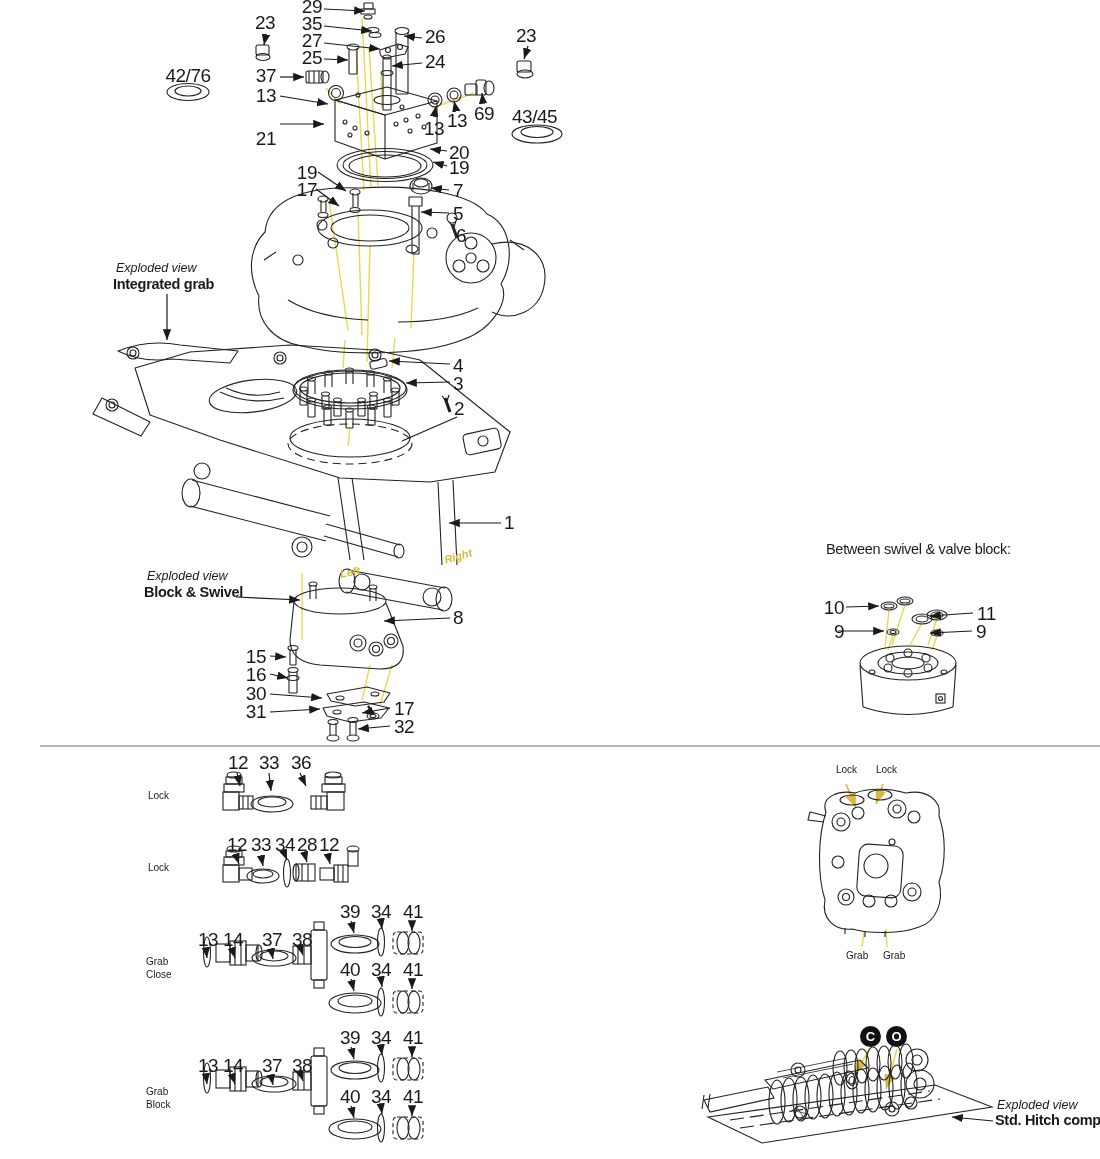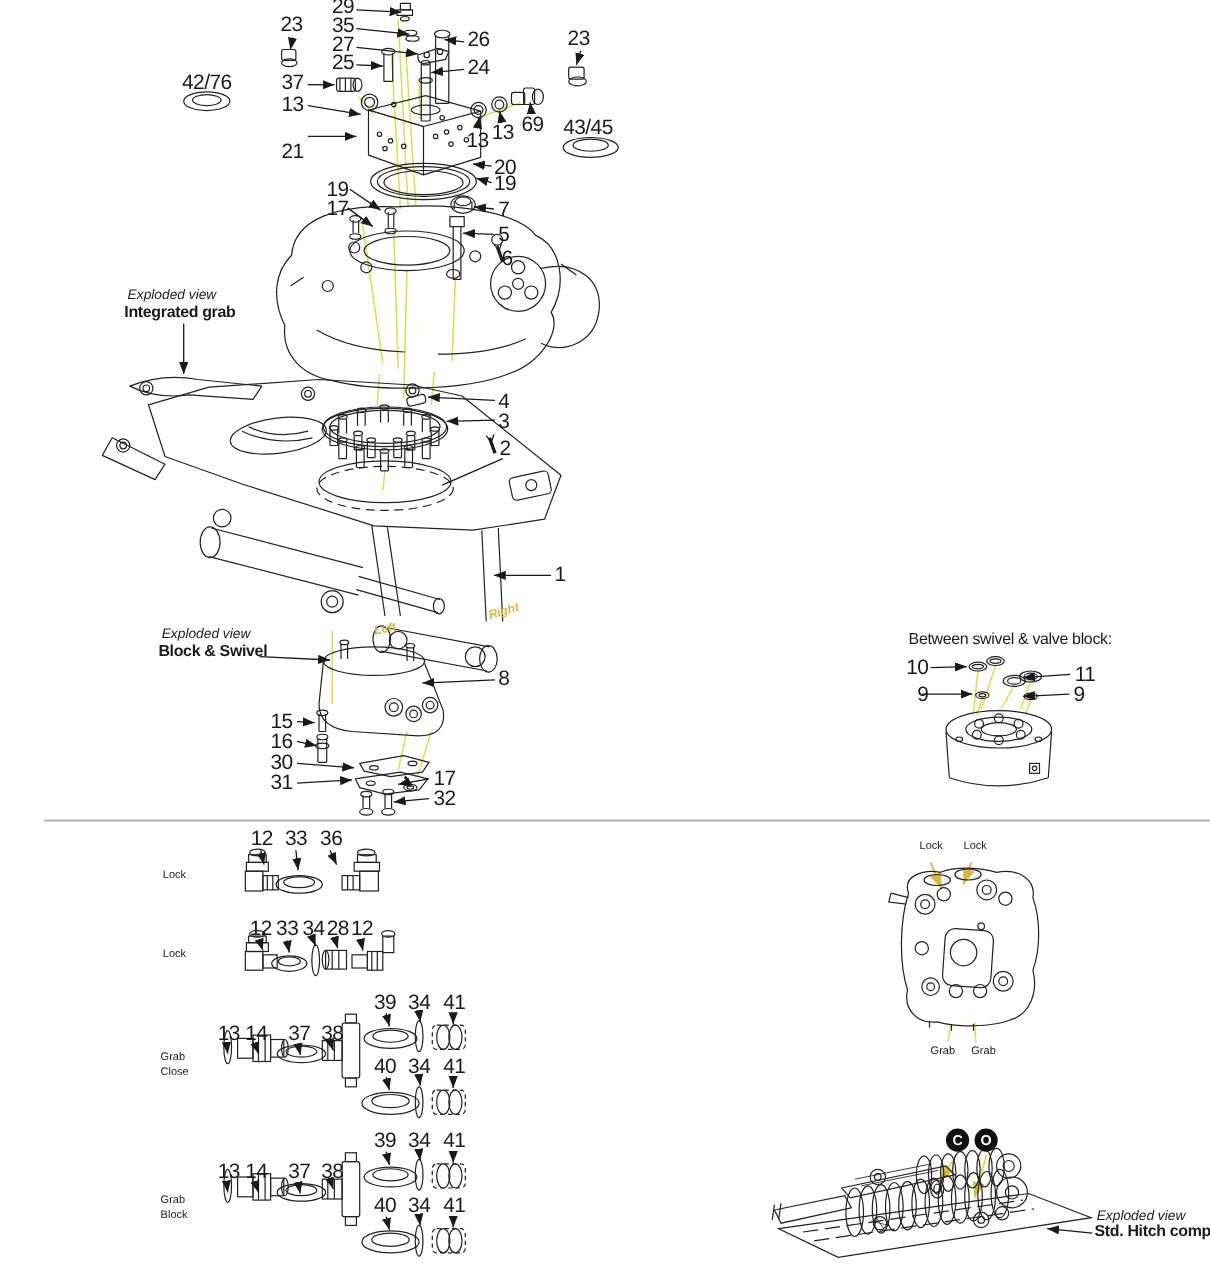--- a/index.html
+++ b/index.html
@@ -579,21 +579,21 @@
 <div class="lbl" style="left:354px;top:699px">17</div>
 <div class="lbl" style="left:354px;top:717px">32</div>
 
 <div class="cap-i" style="left:76px;top:261px">Exploded view</div>
 <div class="cap-b" style="left:73px;top:276px">Integrated grab</div>
 <div class="cap-i" style="left:107px;top:569px">Exploded view</div>
 <div class="cap-b" style="left:104px;top:584px">Block &amp; Swivel</div>
 <div class="orient" style="left:300px;top:566px;transform:rotate(-10deg)">Left</div>
 <div class="orient" style="left:404px;top:550px;transform:rotate(-16deg)">Right</div>
 
-<div class="seclbl" style="left:786px;top:573px">Between swivel &amp; valve block:</div>
+<div class="seclbl" style="left:786px;top:541px">Between swivel &amp; valve block:</div>
 <div class="lbl r" style="left:772px;top:598px;width:32px">10</div>
 <div class="lbl" style="left:937px;top:604px">11</div>
 <div class="lbl r" style="left:778px;top:622px;width:26px">9</div>
 <div class="lbl" style="left:936px;top:622px">9</div>
 
 <div class="rowlbl" style="left:108px;top:790px">Lock</div>
 <div class="lbl" style="left:188px;top:753px">12</div>
 <div class="lbl" style="left:219px;top:753px">33</div>
 <div class="lbl" style="left:251px;top:753px">36</div>
 

